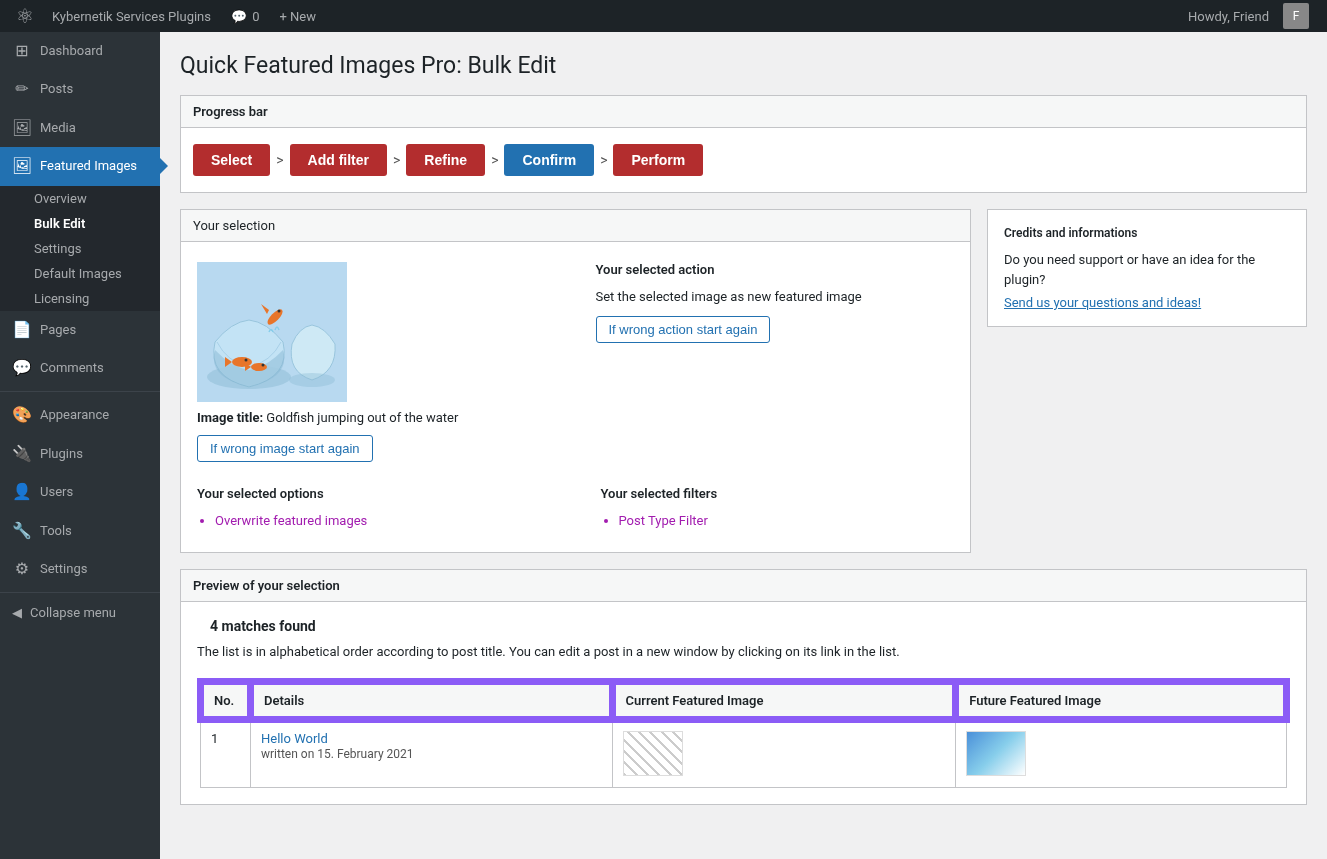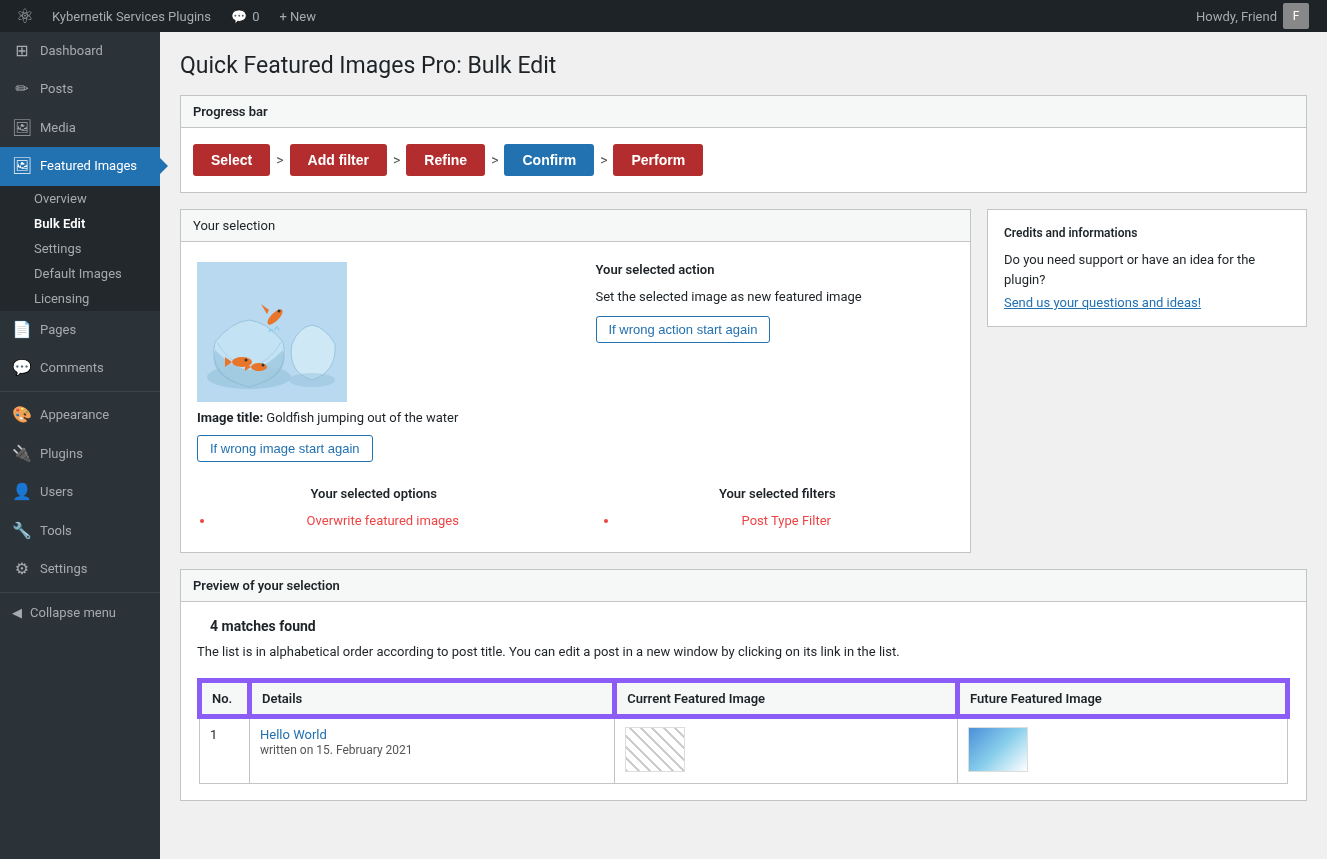--- a/index.html
+++ b/index.html
@@ -23,21 +23,21 @@
       color: #a7aaad;
       padding: 0 10px;
       height: 18px;
       display: flex;
       align-items: center;
       gap: 5px;
       font-size: 13px;
       cursor: pointer;
     }
     .adminbar-spacer { flex: 1; }
-    .adminbar-howdy { color: #a7aaad; padding: 0 10px; display: flex; align-items: center; gap: 6px; }
+    .adminbar-howdy { color: #a7aaad; padding: 0 10px; display: flex; align-items: center; gap: 14px; }
     .adminbar-avatar { width: 26px; height: 26px; background: #888; border-radius: 2px; display: flex; align-items: center; justify-content: center; color: #fff; font-size: 12px; }
 
     
     #wpwrap { display: flex; margin-top: 32px; min-height: calc(100vh - 32px); }
 
     
     #adminmenuwrap {
       width: 160px;
       background: #2c3338;
       flex-shrink: 0;
@@ -158,24 +158,24 @@
       border: 1px solid #2271b1;
       color: #2271b1;
       border-radius: 3px;
       cursor: pointer;
       font-size: 13px;
     }
 
     .action-desc { font-size: 13px; color: #1d2327; margin-bottom: 12px; }
 
     
-    .options-grid { display: flex; gap: 10px; margin-top: 24px; text-align: center; }
+    .options-grid { display: flex; gap: 10px; margin-top: 24px; }
     .options-left { flex: 1; padding-right: 20px; }
     .options-right { flex: 1; padding-left: 20px; }
-    .bullet-list { list-style: disc; padding-left: 18px; font-size: 13px; color: #ef4444; margin-top: 12px; }
+    .bullet-list { list-style: disc; padding-left: 18px; font-size: 13px; color: #a21caf; margin-top: 12px; }
     .bullet-list li { margin-bottom: 4px; }
 
     
     .credits-box {
       background: #fff;
       border: 1px solid #c3c4c7;
       padding: 16px;
     }
     .credits-title { font-size: 12px; font-weight: 600; color: #1d2327; margin-bottom: 10px; }
     .credits-text { font-size: 13px; color: #1d2327; margin-bottom: 6px; line-height: 1.5; }
@@ -195,21 +195,21 @@
       font-weight: 600;
     }
     .preview-body { padding: 16px; }
     .matches-count { font-size: 14px; font-weight: 700; margin-bottom: 8px; margin-left: 13px; }
     .matches-desc { font-size: 13px; color: #1d2327; margin-bottom: 16px; line-height: 1.5; }
 
     
     .preview-table { width: 100%; border-collapse: collapse; font-size: 13px; }
     .preview-table th {
       background: #f6f7f7;
-      border: 5px solid #8b5cf6;
+      border: 7px solid #8b5cf6;
       padding: 8px 10px;
       text-align: left;
       font-weight: 600;
       color: #1d2327;
     }
     .preview-table th.no-col { width: 50px; }
     .preview-table td {
       border: 1px solid #c3c4c7;
       padding: 8px 10px;
       vertical-align: top;

